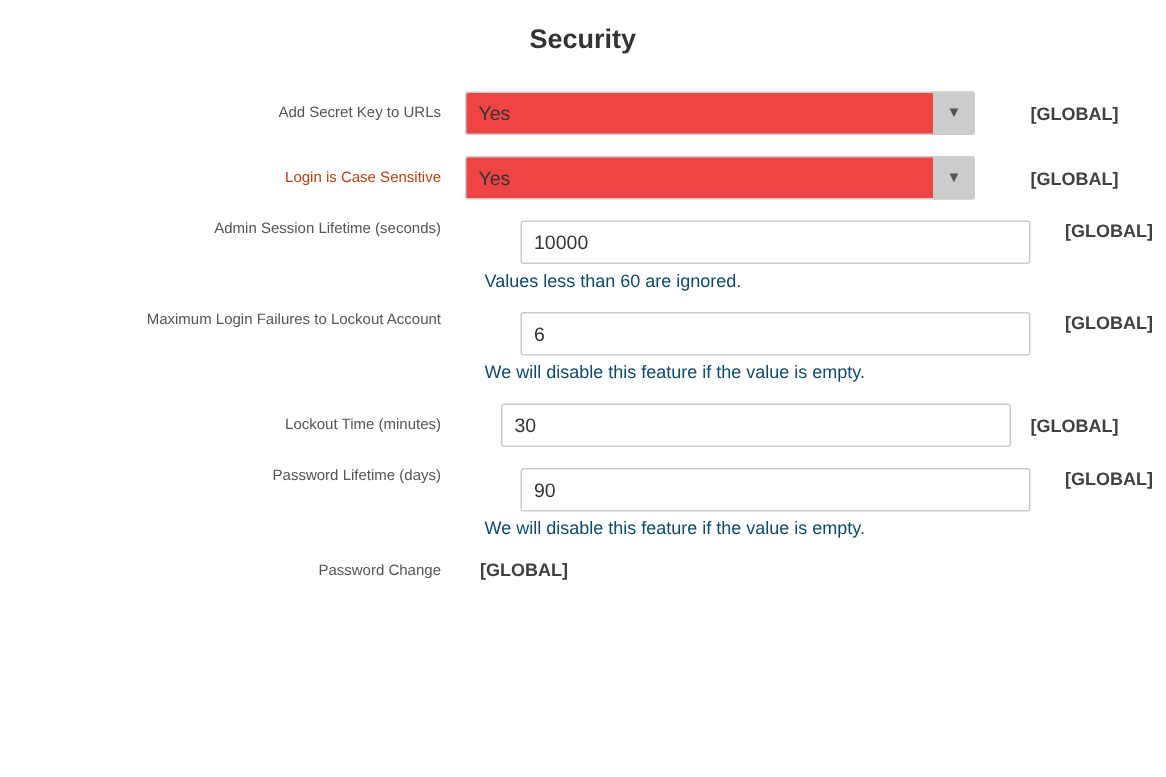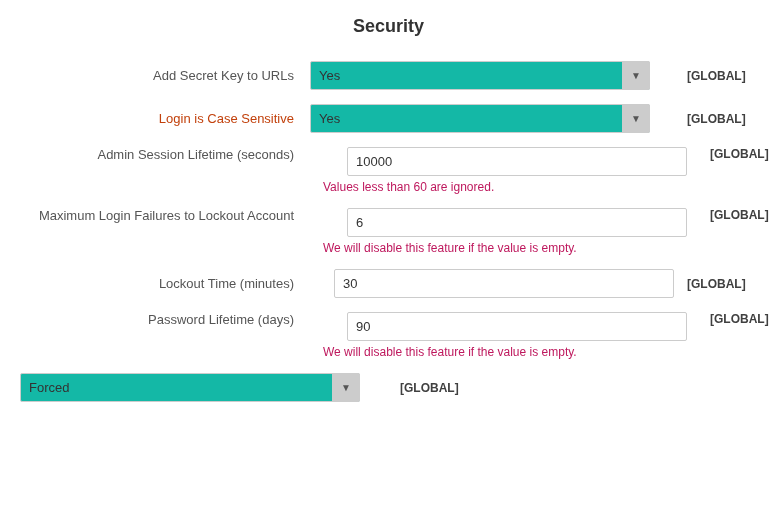--- a/index.html
+++ b/index.html
@@ -21,21 +21,21 @@
     }
     .select-wrapper {
       position: relative;
       display: inline-block;
       width: 340px;
     }
     .select-wrapper select {
       width: 100%;
       padding: 6px 28px 6px 8px;
       border: 1px solid #ccc;
-      background: #14b8a6;
+      background: #ef4444;
       font-size: 13px;
       color: #333;
       appearance: none;
       -webkit-appearance: none;
       cursor: pointer;
       border-radius: 2px;
     }
     .select-arrow {
       position: absolute;
       right: 0;
@@ -58,37 +58,37 @@
       width: 340px;
       padding: 6px 8px;
       border: 1px solid #ccc;
       font-size: 13px;
       color: #333;
       border-radius: 2px;
       margin-left: 24px;
     }
     .hint {
       font-size: 12px;
-      color: #be185d;
+      color: #0c4a6e;
       margin-top: 4px;
     }
     .form-row {
       display: flex;
       align-items: center;
       margin-bottom: 14px;
     }
     .form-row.with-hint {
       align-items: flex-start;
       gap: 13px;
     }
     .form-label {
       width: 290px;
       text-align: right;
       padding-right: 16px;
-      font-size: 13px;
+      font-size: 10px;
       color: #555;
       flex-shrink: 0;
     }
     .form-label.highlight {
       color: #c2410c;
     }
     .form-control {
       flex: 1;
       max-width: 370px;
     }
@@ -131,16 +131,16 @@
       <div class="form-label">Lockout Time (minutes)</div>
       <div class="form-control"><input type="text" class="text-input" value="30" style=""></div>
       <div class="form-global">[GLOBAL]</div>
     </div>
     <div class="form-row with-hint">
       <div class="form-label">Password Lifetime (days)</div>
       <div class="form-control"><input type="text" class="text-input" value="90" style=""><div class="hint">We will disable this feature if the value is empty.</div></div>
       <div class="form-global">[GLOBAL]</div>
     </div>
     <div class="form-row">
-      <div class="form-control"><div class="select-wrapper"><select><option value="Forced">Forced</option><option value="Recommended">Recommended</option><option value="Optional">Optional</option></select><div class="select-arrow"></div></div></div>
+      <div class="form-label">Password Change</div>
       <div class="form-global">[GLOBAL]</div>
     </div>
   </div>
 
 </body></html>

